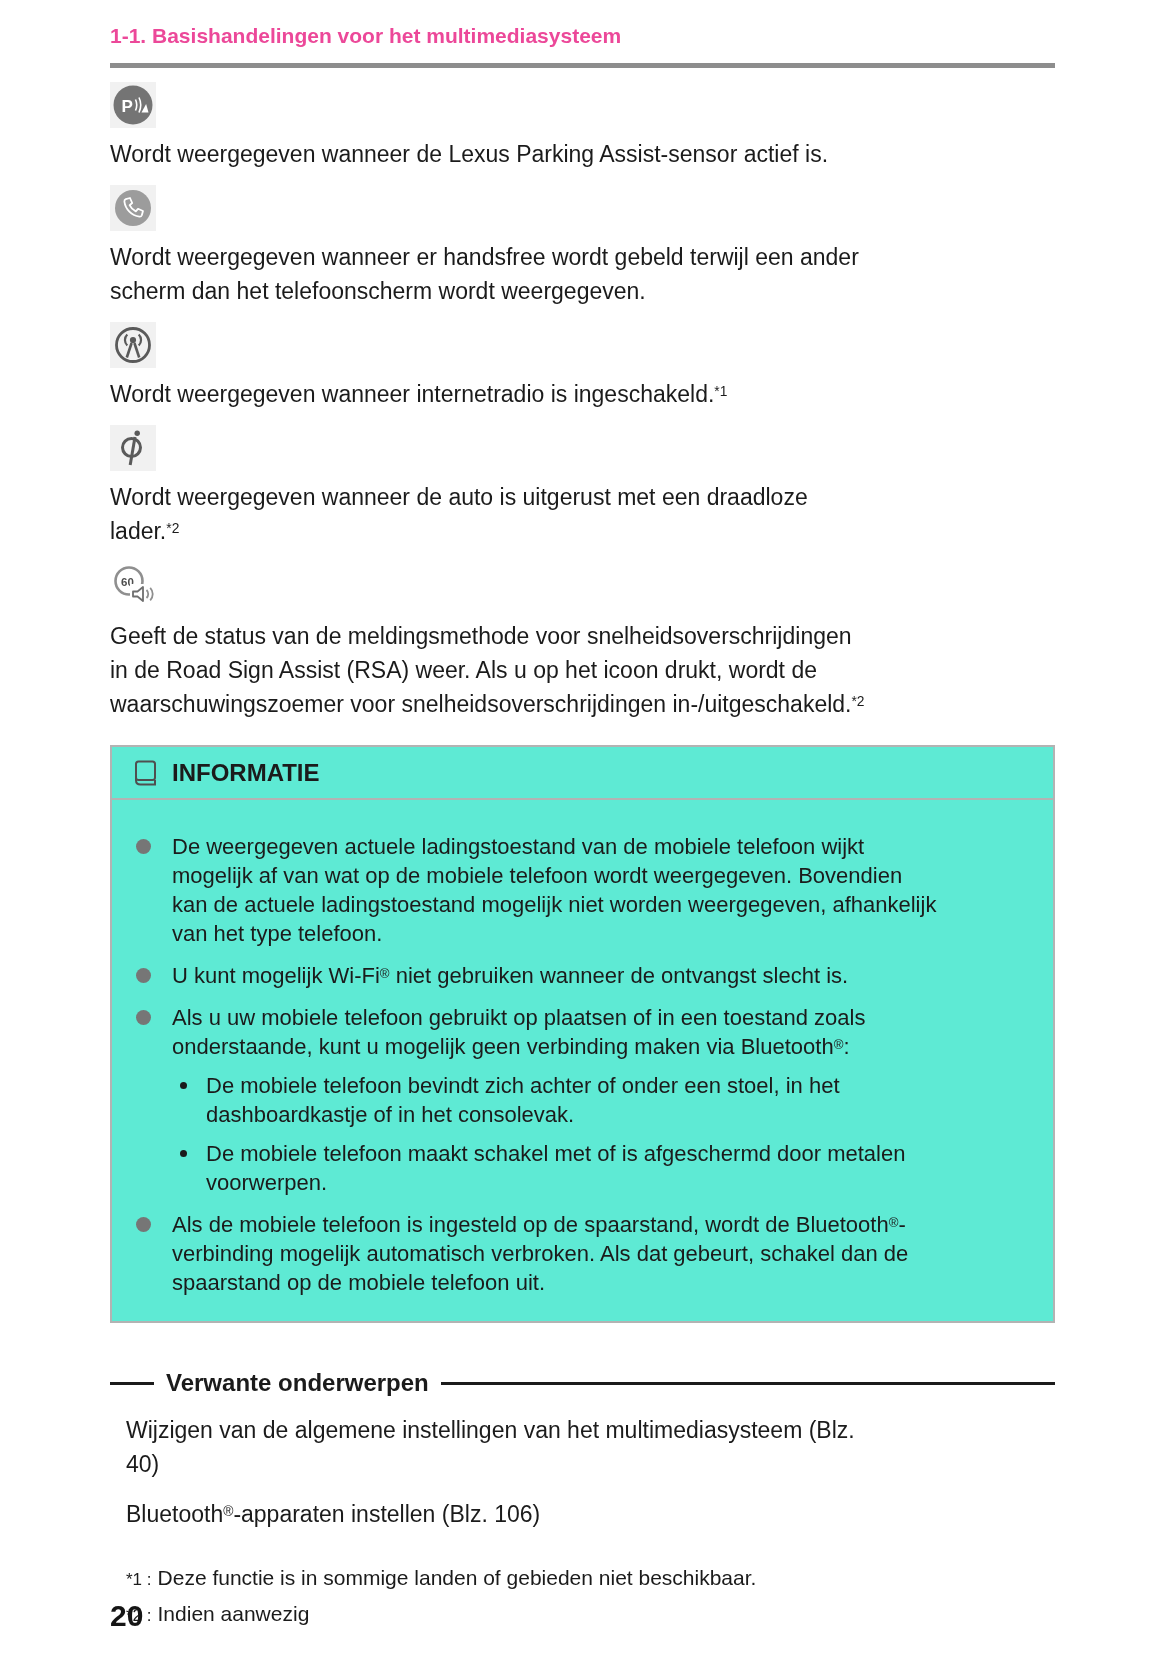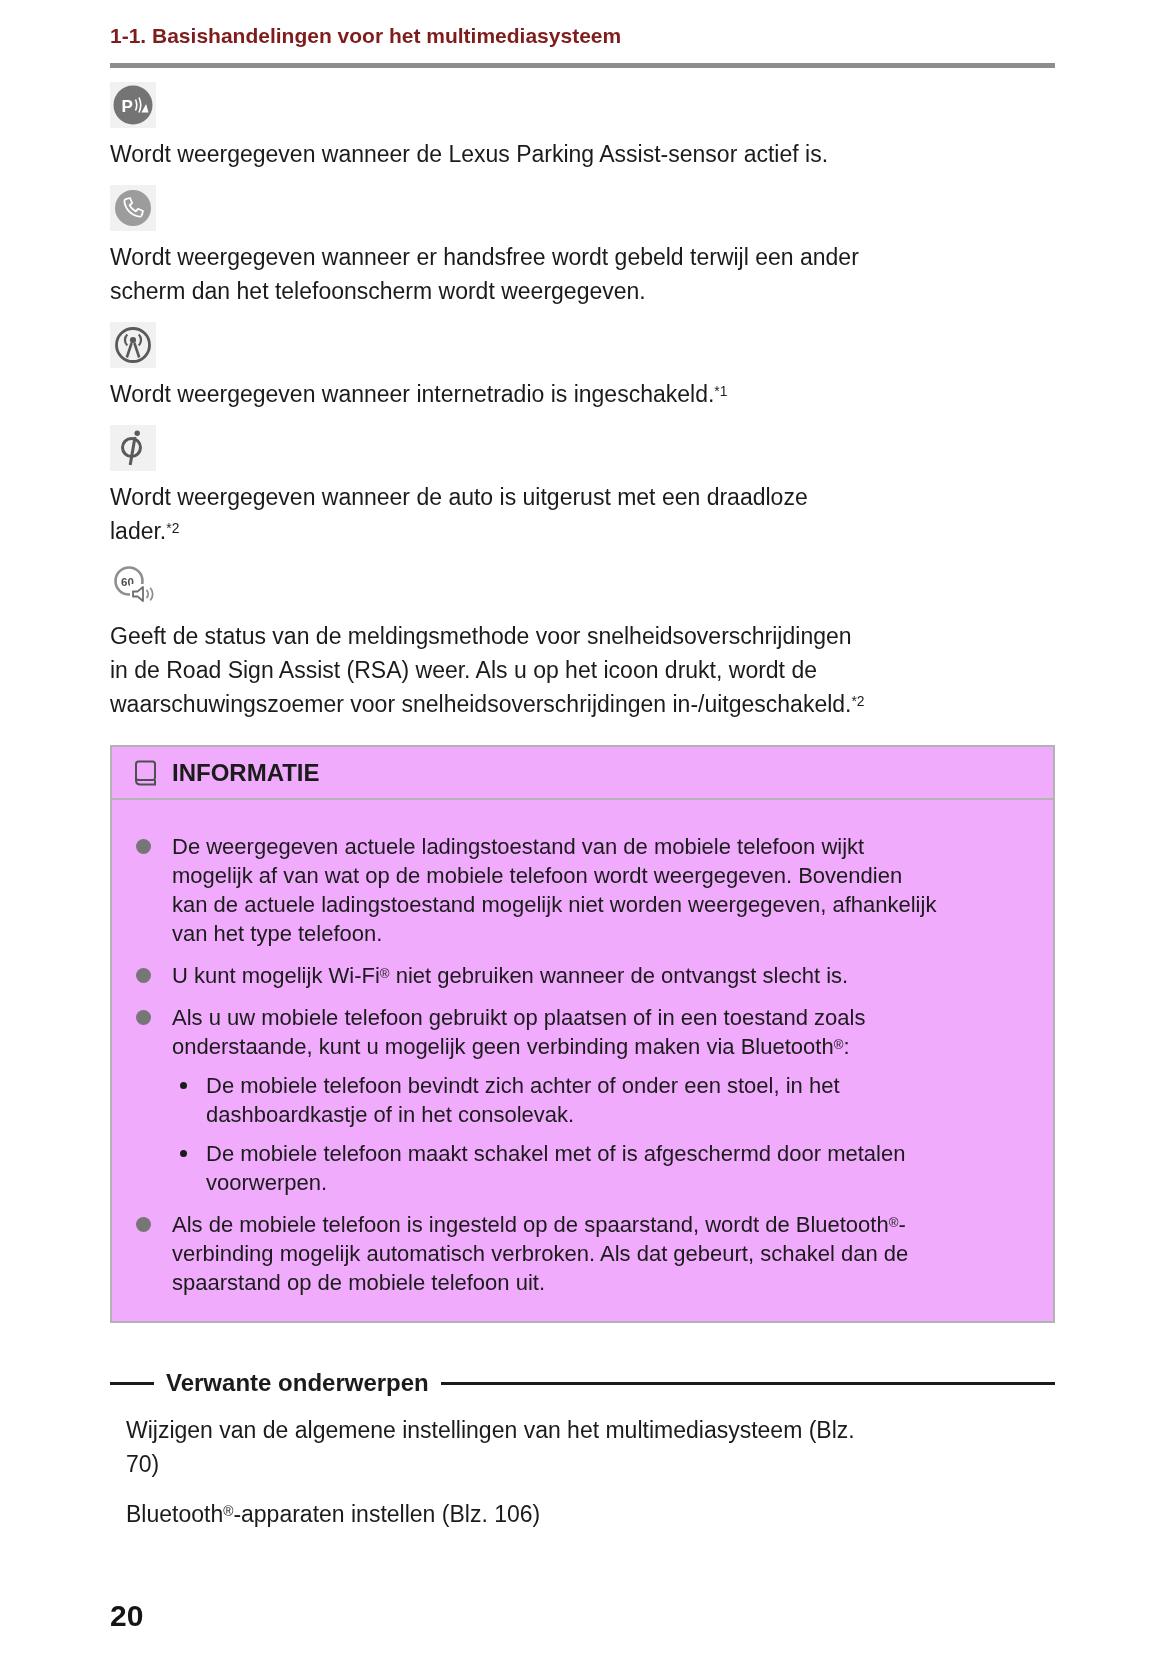--- a/index.html
+++ b/index.html
@@ -5,37 +5,37 @@
   * { margin:0; padding:0; box-sizing:border-box; }
   html, body {
     width:1165px; height:1653px;
     background:#ffffff;
     color:#1b1b1b;
     font-family:"Liberation Sans", sans-serif;
     overflow:hidden;
   }
   .page { padding:24px 110px 0 110px; position:relative; height:1653px; }
 
-  .chapter-title { font-size:21px; font-weight:bold; color:#7f1d1d; }
+  .chapter-title { font-size:21px; font-weight:bold; color:#ec4899; }
   .chapter-rule { height:5px; background:#8d8d8d; margin-top:15px; }
 
   .status-item { margin-top:14px; }
   .status-item:first-of-type { margin-top:24px; }
   .icon-tile { display:inline-block; line-height:0; }
   .para {
     font-size:23px; line-height:34px;
     margin-top:5px;
     white-space:pre-line;
   }
   sup { font-size:60%; vertical-align:top; position:relative; top:-2px; }
 
   .info-box {
     margin-top:24px;
     border:2px solid #b3b3b3;
-    background:#f0abfc;
+    background:#5eead4;
   }
   .info-box-header {
     display:flex; align-items:center; gap:12px;
     padding:11px 20px 10px 20px;
     border-bottom:2px solid #b3b3b3;
   }
   .info-box-title { font-size:24px; font-weight:bold; color:#1b1b1b; }
   .info-box-body { padding:20px 22px 24px 22px; }
 
   .info-bullet { position:relative; padding-left:38px; margin-top:13px; }
@@ -210,19 +210,23 @@
     </div>
   </div>
 
   <div class="related-header">
     <span class="related-dash"></span>
     <span class="related-title">Verwante onderwerpen</span>
     <span class="related-line"></span>
   </div>
 
   <p class="related-link">Wijzigen van de algemene instellingen van het multimediasysteem (Blz.
-70)</p>
+40)</p>
   <p class="related-link">Bluetooth<sup>®</sup>-apparaten instellen (Blz. 106)</p>
 
+  <div class="footnotes">
+    <p class="footnote"><span class="footnote-marker">*1 :</span><span>Deze functie is in sommige landen of gebieden niet beschikbaar.</span></p>
+    <p class="footnote"><span class="footnote-marker">*2 :</span><span>Indien aanwezig</span></p>
+  </div>
 
   <div class="page-number">20</div>
 
 </div>
 
 </body></html>

